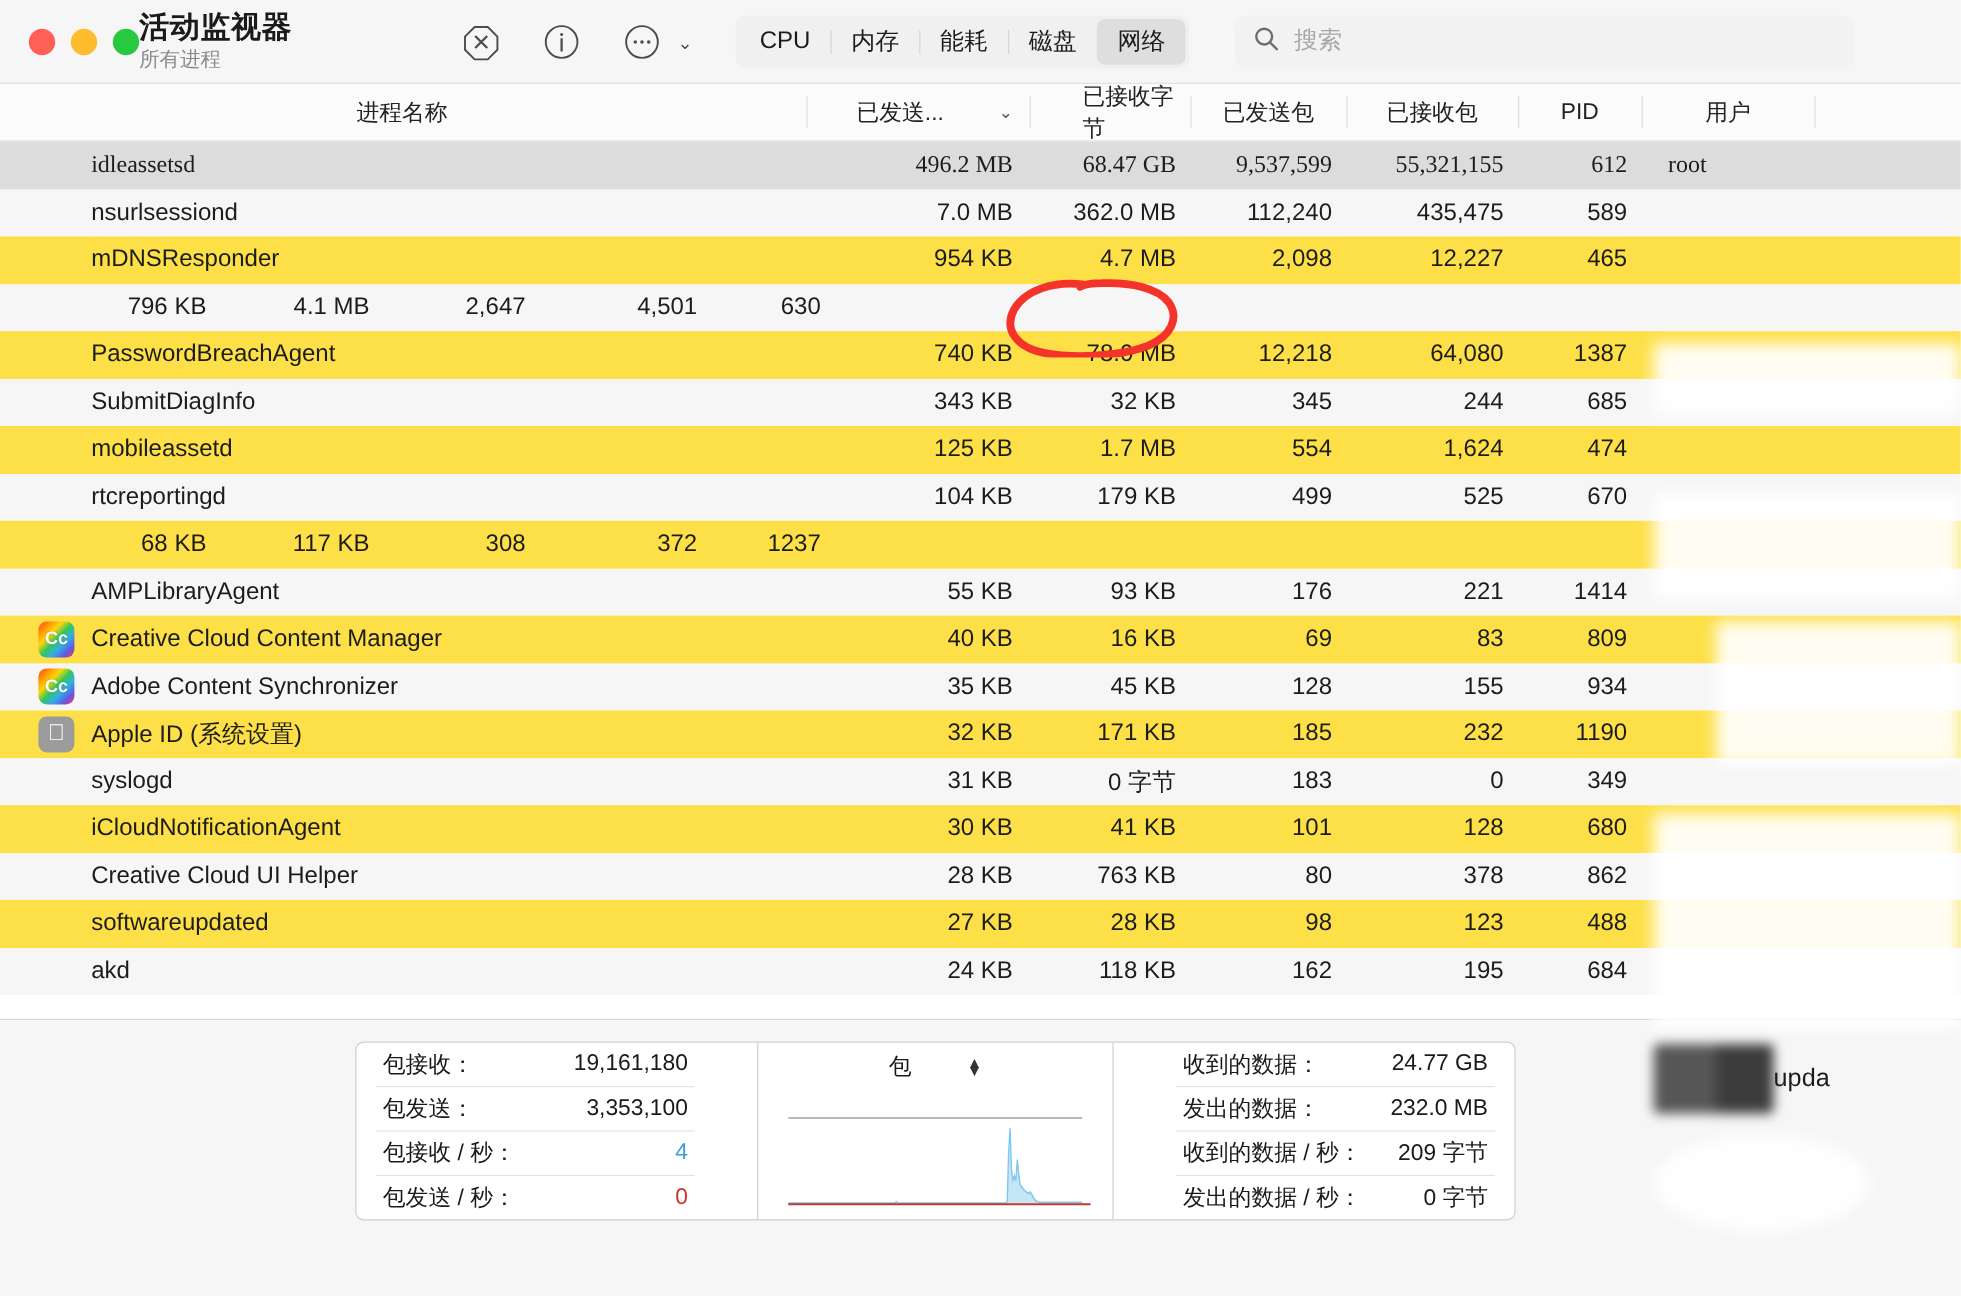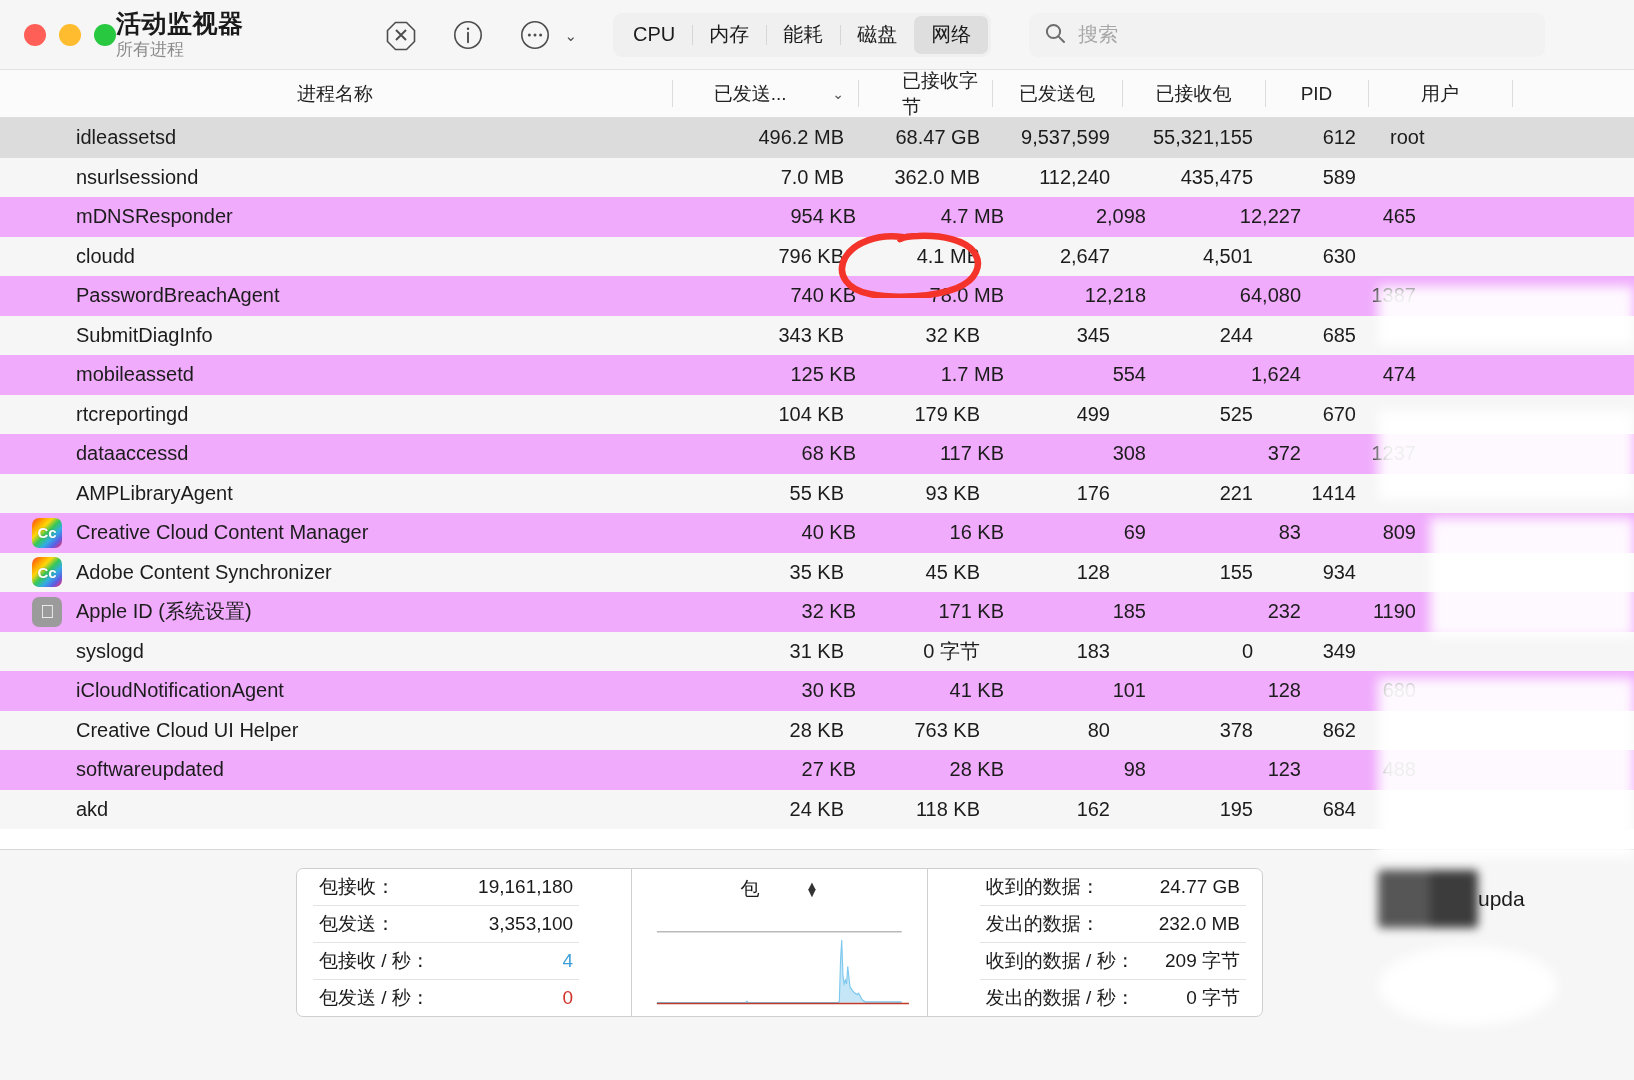--- a/index.html
+++ b/index.html
@@ -133,23 +133,23 @@
   .th-end   { width: 10px; }
 
   
   .tablewrap { position: relative; }
   .row {
     display: flex; align-items: center;
     height: 39.5px;
     font-size: 20px;
     color: #1c1c1c;
   }
-  .row.odd  { background: #f0abfc; gap: 12px; }
+  .row.odd  { background: #fde047; }
   .row.even { background: #f6f6f6; }
-  .row.selected { background: #dcdcdc; }
+  .row.selected { background: #dcdcdc; font-family: Liberation Serif, serif; }
 
   .cell-name {
     width: 672px;
     display: flex; align-items: center;
     padding-left: 32px;
   }
   .pic {
     width: 30px; height: 30px;
     border-radius: 7px;
     margin-right: 14px;
@@ -391,24 +391,20 @@
             <span class="nm">mDNSResponder</span>
           </div>
           <div class="cell-num c-sent">954 KB</div>
           <div class="cell-num c-recvb">4.7 MB</div>
           <div class="cell-num c-sentp">2,098</div>
           <div class="cell-num c-recvp">12,227</div>
           <div class="cell-num c-pid">465</div>
           <div class="c-user"></div>
         </div>
         <div class="row even">
-          <div class="cell-name">
-            <span class="pic spacer"></span>
-            <span class="nm">cloudd</span>
-          </div>
           <div class="cell-num c-sent">796 KB</div>
           <div class="cell-num c-recvb">4.1 MB</div>
           <div class="cell-num c-sentp">2,647</div>
           <div class="cell-num c-recvp">4,501</div>
           <div class="cell-num c-pid">630</div>
           <div class="c-user"></div>
         </div>
         <div class="row odd">
           <div class="cell-name">
             <span class="pic spacer"></span>
@@ -451,24 +447,20 @@
             <span class="nm">rtcreportingd</span>
           </div>
           <div class="cell-num c-sent">104 KB</div>
           <div class="cell-num c-recvb">179 KB</div>
           <div class="cell-num c-sentp">499</div>
           <div class="cell-num c-recvp">525</div>
           <div class="cell-num c-pid">670</div>
           <div class="c-user"></div>
         </div>
         <div class="row odd">
-          <div class="cell-name">
-            <span class="pic spacer"></span>
-            <span class="nm">dataaccessd</span>
-          </div>
           <div class="cell-num c-sent">68 KB</div>
           <div class="cell-num c-recvb">117 KB</div>
           <div class="cell-num c-sentp">308</div>
           <div class="cell-num c-recvp">372</div>
           <div class="cell-num c-pid">1237</div>
           <div class="c-user"></div>
         </div>
         <div class="row even">
           <div class="cell-name">
             <span class="pic spacer"></span>

